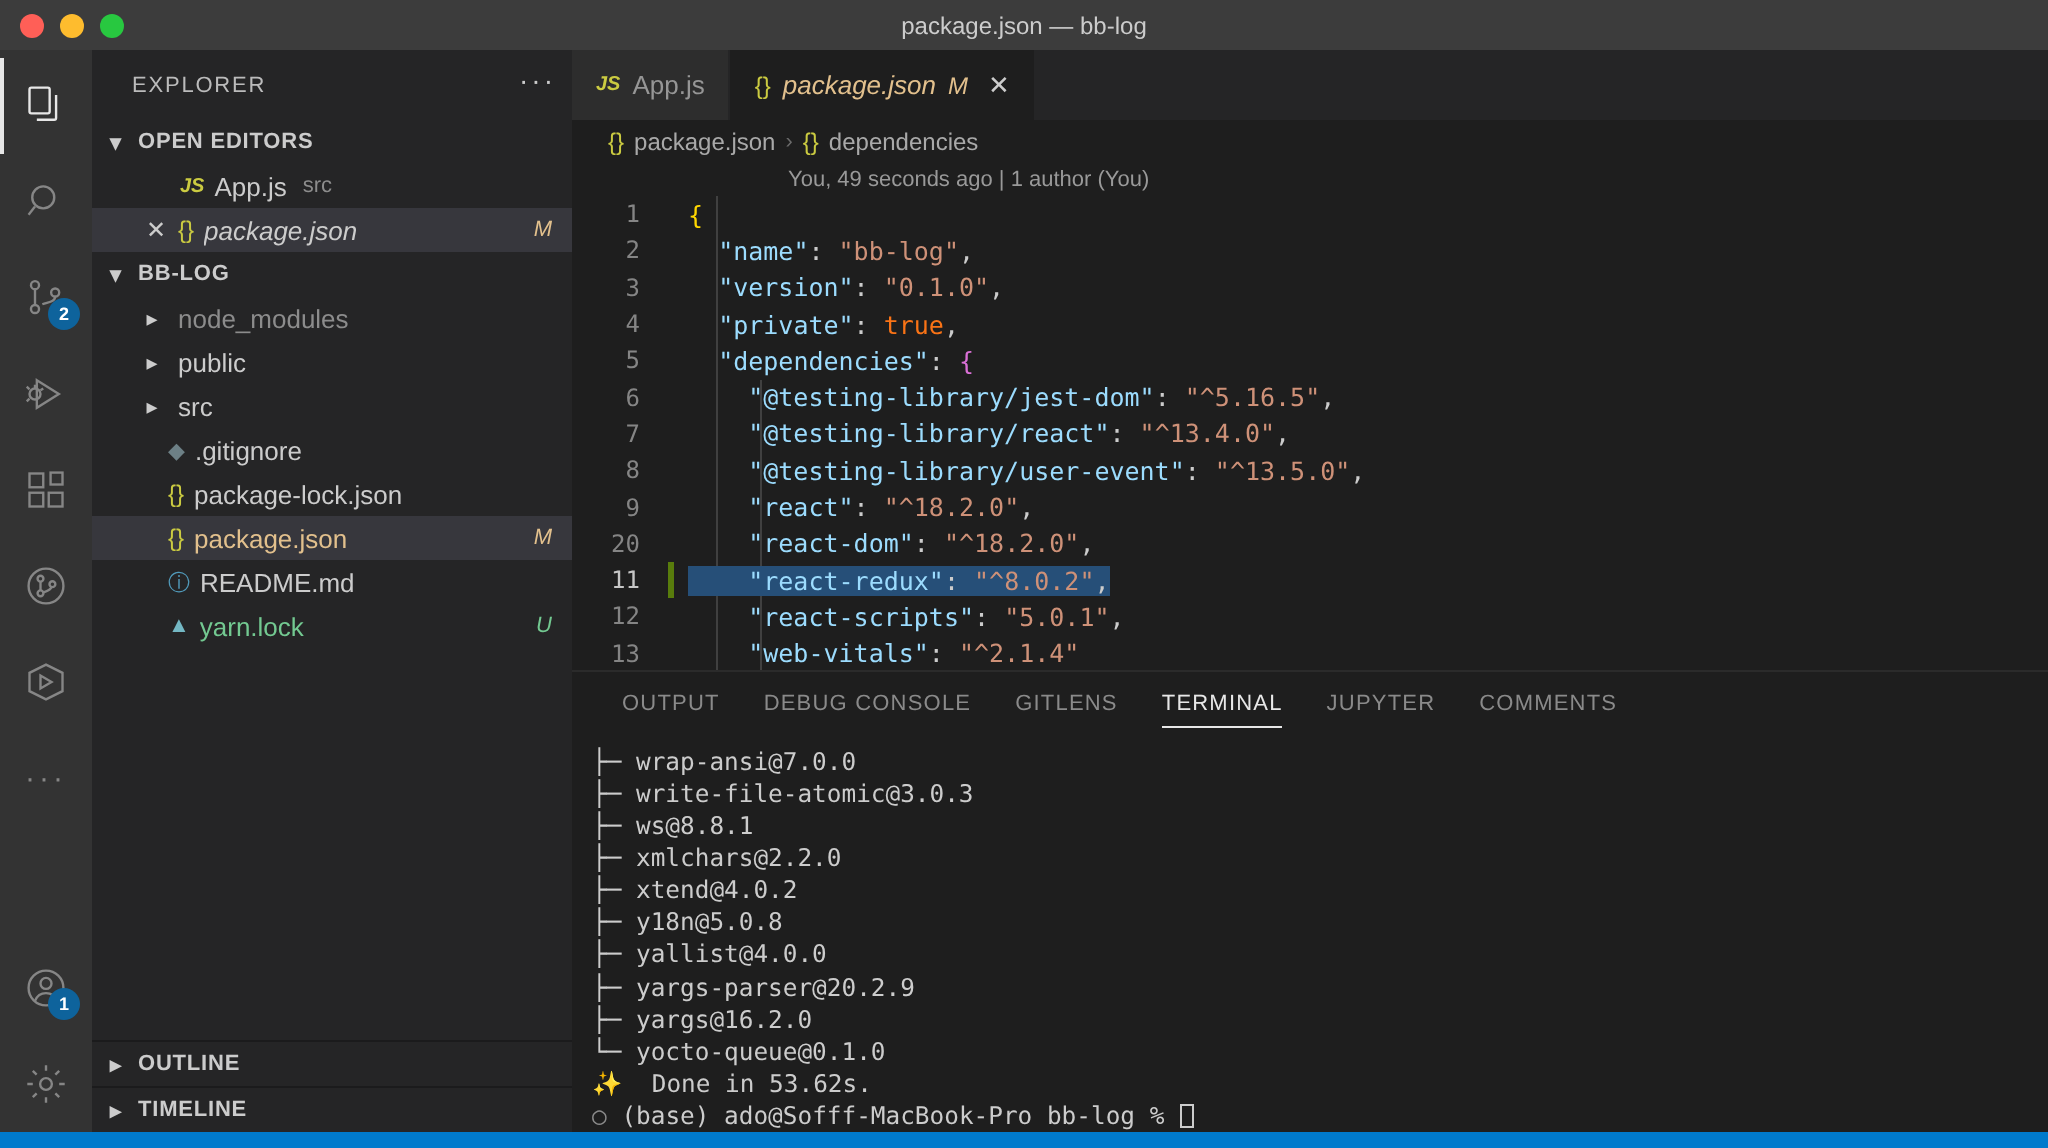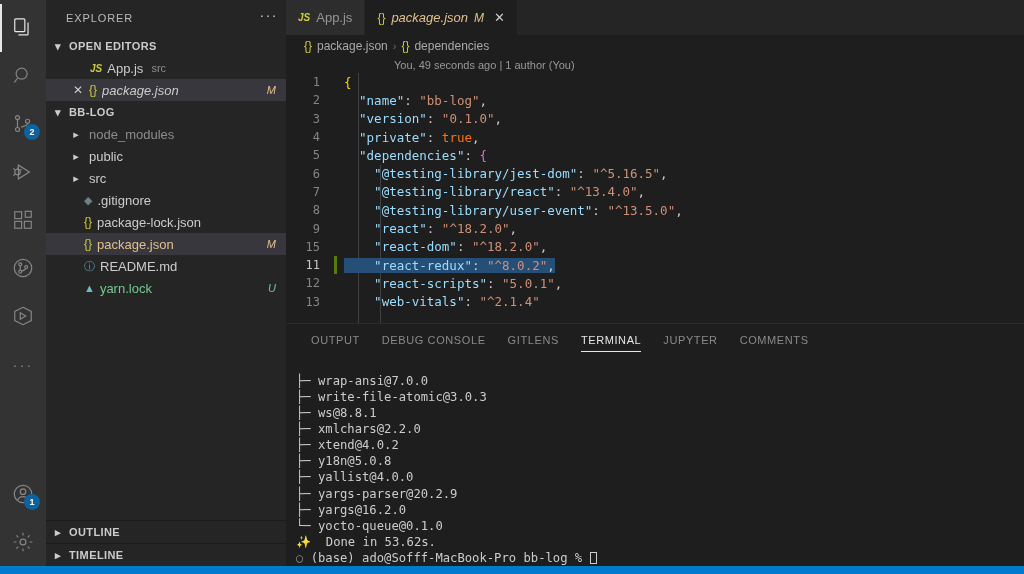--- a/index.html
+++ b/index.html
@@ -157,34 +157,41 @@
     position:relative;
   }
   .ptab.active { color:#e7e7e7; }
   .ptab.active::after {
     content:""; position:absolute; left:11px; right:11px; bottom:5px; height:1px; background:#e7e7e7;
   }
   .term {
     flex:1; min-height:0; overflow:hidden; padding:4px 0 0 10px;
     font-family:"DejaVu Sans Mono", monospace; font-size:12.2px; color:#cccccc;
     line-height:16.1px;
-    margin-top:12px;
   }
   .tline { white-space:pre; }
   .sparkle { color:#e6c86e; }
   .cursorblk { display:inline-block; width:7px; height:12px; border:1px solid #cccccc; vertical-align:-2px; }
 
   
   .statusbar { height:8px; flex:0 0 8px; background:#007acc; }
 </style>
 </head>
 <body>
 
 <div class="app">
 
+  <div class="titlebar">
+    <div class="traffic">
+      <span class="dot red"></span>
+      <span class="dot yellow"></span>
+      <span class="dot green"></span>
+    </div>
+    <div class="title-text">package.json — bb-log</div>
+  </div>
 
   <div class="body">
 
     <div class="activitybar">
       <div class="act-item active">
         <span>
           <svg width="22" height="22" viewBox="0 0 24 24" fill="none" stroke="currentColor" stroke-width="1.3">
             <rect x="3" y="2" width="11" height="14" rx="1"></rect>
             <path d="M7 19.5h9.5a1 1 0 0 0 1-1V6"></path>
           </svg>
@@ -408,21 +415,21 @@
             </div>
             <div class="cline">
               <span class="lnum">8</span>
               <span class="ctext"><span><span class="p">    </span><span class="k">"@testing-library/user-event"</span><span class="p">: </span><span class="s">"^13.5.0"</span><span class="p">,</span></span></span>
             </div>
             <div class="cline">
               <span class="lnum">9</span>
               <span class="ctext"><span><span class="p">    </span><span class="k">"react"</span><span class="p">: </span><span class="s">"^18.2.0"</span><span class="p">,</span></span></span>
             </div>
             <div class="cline">
-              <span class="lnum">15</span>
+              <span class="lnum">20</span>
               <span class="ctext"><span><span class="p">    </span><span class="k">"react-dom"</span><span class="p">: </span><span class="s">"^18.2.0"</span><span class="p">,</span></span></span>
             </div>
             <div class="cline cur">
               <span class="lnum">11</span>
               <span class="gutter-add"></span>
               <span class="ctext"><span class="sel"><span class="p">    </span><span class="k">"react-redux"</span><span class="p">: </span><span class="s">"^8.0.2"</span><span class="p">,</span></span></span>
             </div>
             <div class="cline">
               <span class="lnum">12</span>
               <span class="ctext"><span><span class="p">    </span><span class="k">"react-scripts"</span><span class="p">: </span><span class="s">"5.0.1"</span><span class="p">,</span></span></span>

